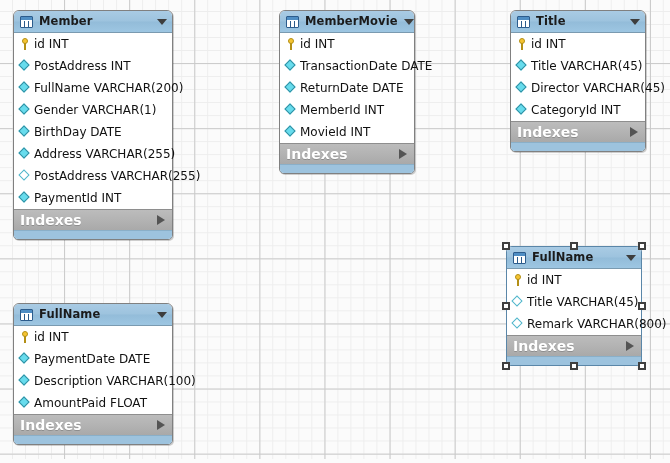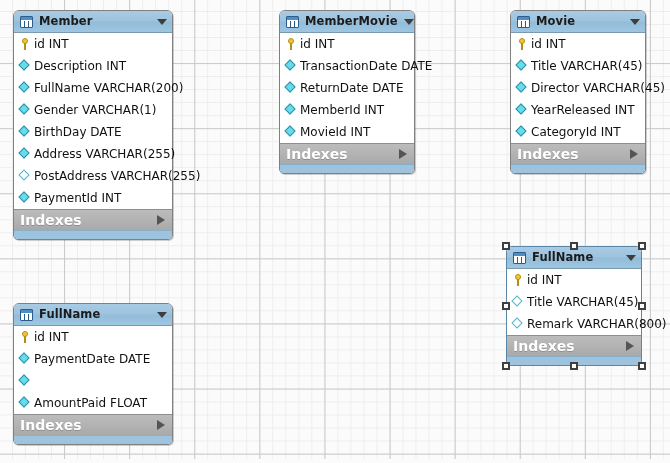--- a/index.html
+++ b/index.html
@@ -222,21 +222,21 @@
         <span class="tbl-title">Member</span>
         <span class="tbl-collapse"></span>
       </div>
       <div class="tbl-cols">
         <div class="col-row">
           <span class="col-icon pk"></span>
           <span class="col-label">id INT</span>
         </div>
         <div class="col-row">
           <span class="col-icon req"></span>
-          <span class="col-label">Description INT</span>
+          <span class="col-label">PostAddress INT</span>
         </div>
         <div class="col-row">
           <span class="col-icon req"></span>
           <span class="col-label">FullName VARCHAR(200)</span>
         </div>
         <div class="col-row">
           <span class="col-icon req"></span>
           <span class="col-label">Gender VARCHAR(1)</span>
         </div>
         <div class="col-row">
@@ -292,39 +292,35 @@
       </div>
       <div class="tbl-footer">
         <span class="footer-label">Indexes</span>
         <span class="footer-arrow"></span>
       </div>
       <div class="tbl-base"></div>
     </div>
     <div class="table-node" style="left: 510px; top: 10px; width: 136px;">
       <div class="tbl-header">
         <span class="tbl-icon"></span>
-        <span class="tbl-title">Movie</span>
+        <span class="tbl-title">Title</span>
         <span class="tbl-collapse"></span>
       </div>
       <div class="tbl-cols">
         <div class="col-row">
           <span class="col-icon pk"></span>
           <span class="col-label">id INT</span>
         </div>
         <div class="col-row">
           <span class="col-icon req"></span>
           <span class="col-label">Title VARCHAR(45)</span>
         </div>
         <div class="col-row">
           <span class="col-icon req"></span>
           <span class="col-label">Director VARCHAR(45)</span>
-        </div>
-        <div class="col-row">
-          <span class="col-icon req"></span>
-          <span class="col-label">YearReleased INT</span>
         </div>
         <div class="col-row">
           <span class="col-icon req"></span>
           <span class="col-label">CategoryId INT</span>
         </div>
       </div>
       <div class="tbl-footer">
         <span class="footer-label">Indexes</span>
         <span class="footer-arrow"></span>
       </div>
@@ -374,20 +370,21 @@
         <div class="col-row">
           <span class="col-icon pk"></span>
           <span class="col-label">id INT</span>
         </div>
         <div class="col-row">
           <span class="col-icon req"></span>
           <span class="col-label">PaymentDate DATE</span>
         </div>
         <div class="col-row">
           <span class="col-icon req"></span>
+          <span class="col-label">Description VARCHAR(100)</span>
         </div>
         <div class="col-row">
           <span class="col-icon req"></span>
           <span class="col-label">AmountPaid FLOAT</span>
         </div>
       </div>
       <div class="tbl-footer">
         <span class="footer-label">Indexes</span>
         <span class="footer-arrow"></span>
       </div>

